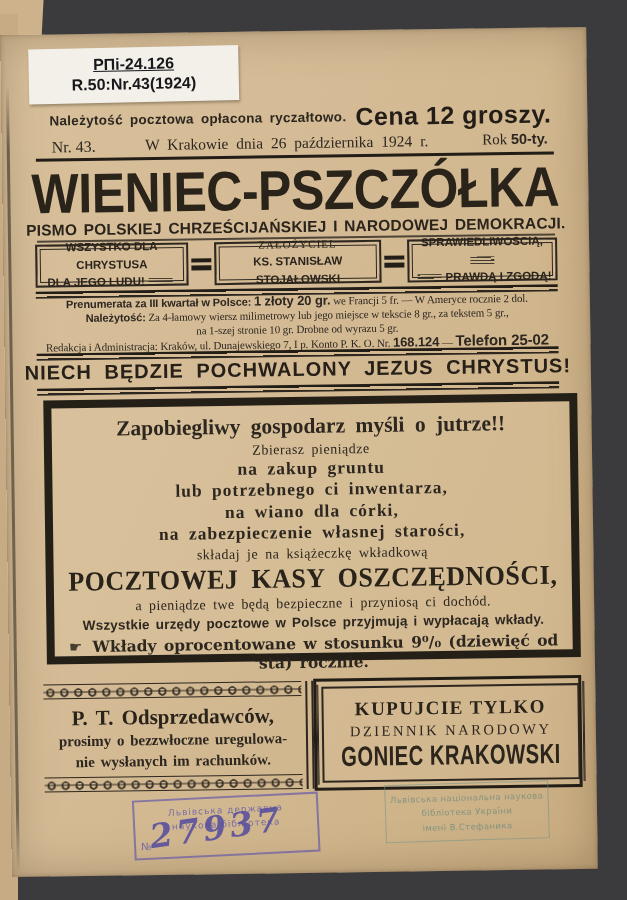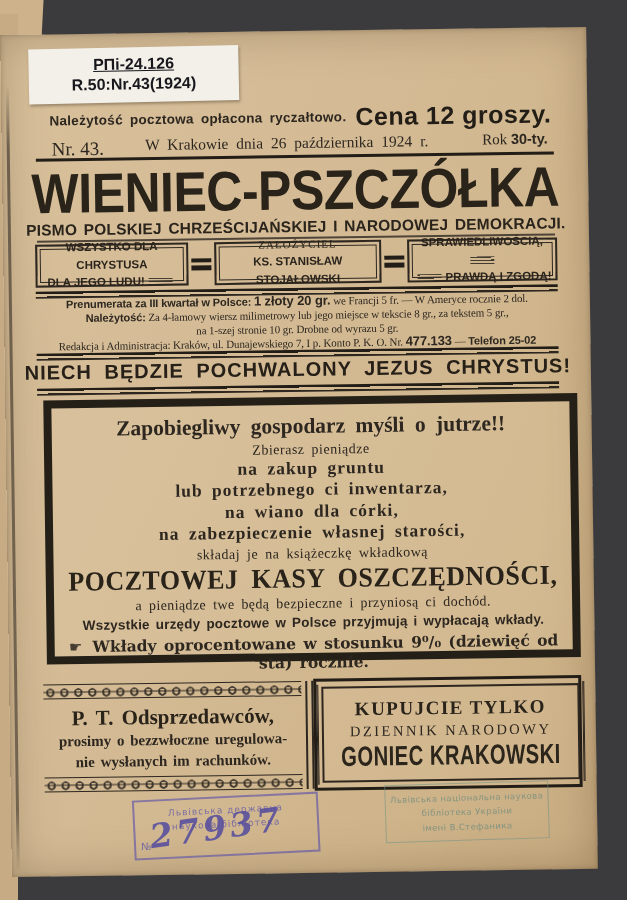--- a/index.html
+++ b/index.html
@@ -24,21 +24,21 @@
   .abs{position:absolute;}
   
   .catalog-label{left:28px;top:14px;width:210px;height:55px;background:var(--label-bg);
     box-shadow:1px 2px 3px rgba(40,30,15,.35);text-align:center;padding-top:7px;
     font-family:"Liberation Sans",sans-serif;font-weight:bold;font-size:16px;color:#17171c;
     transform:rotate(-.4deg);line-height:1.25;}
   .catalog-label .u{text-decoration:underline;}
   
   .postal-note{left:48px;top:79px;font-weight:bold;font-size:13.5px;letter-spacing:.3px;word-spacing:3px;}
   .price{right:36px;top:72px;font-weight:bold;font-size:25px;letter-spacing:.5px;color:var(--ink-heavy);}
-  .issue-no{left:50px;top:104px;font-size:19px;}
+  .issue-no{left:50px;top:104px;font-size:16px;}
   .dateline{left:120px;top:103px;width:330px;text-align:center;font-size:15.5px;word-spacing:4px;}
   .year-label{right:40px;top:103px;font-size:15px;}
   .year-label b{font-family:"Liberation Sans",sans-serif;font-size:14.5px;}
   .rule-heavy{left:34px;right:34px;top:124px;height:3px;background:var(--ink-heavy);}
   
   .masthead{left:0;right:0;top:127px;text-align:center;font-family:"Liberation Sans",sans-serif;
     font-weight:bold;font-size:50px;color:#29231a;letter-spacing:-.5px;white-space:nowrap;
     transform:scaleY(1.12);transform-origin:top center;}
   .subtitle{left:0;right:0;top:187px;text-align:center;font-family:"Liberation Sans",sans-serif;
     font-weight:bold;font-size:15.5px;letter-spacing:.2px;word-spacing:2px;color:#2a241c;}
@@ -55,21 +55,21 @@
   .eqdiv i{display:block;height:4.5px;background:var(--ink-heavy);}
   .fill3{display:inline-block;width:24px;height:8px;vertical-align:middle;margin:0 4px;
     background:repeating-linear-gradient(to bottom,rgba(45,39,32,.85) 0 1.2px,transparent 1.2px 3.2px);}
   .rule-double{left:32px;right:32px;height:7px;
     background:linear-gradient(to bottom,var(--ink-heavy) 0 2.5px,transparent 2.5px 5px,var(--ink) 5px 6.5px);}
   .rd1{top:257px;} .rd2{top:319px;} .rd3{top:354px;}
   
   .imprint{left:36px;right:36px;top:263px;text-align:center;font-size:11px;line-height:14px;letter-spacing:-.1px;}
   .imprint .lbl{font-family:"Liberation Sans",sans-serif;font-weight:bold;font-size:11px;}
   .imprint .big{font-family:"Liberation Sans",sans-serif;font-weight:bold;font-size:13px;}
-  .imprint .ph{font-family:"Liberation Sans",sans-serif;font-weight:bold;font-size:11px;text-align:right;}
+  .imprint .ph{font-family:"Liberation Sans",sans-serif;font-weight:bold;font-size:15px;text-align:right;}
   
   .greeting{left:0;right:0;top:327px;text-align:center;font-family:"Liberation Sans",sans-serif;
     font-weight:bold;font-size:20px;letter-spacing:1px;word-spacing:6px;color:#262018;}
   
   .adbox{left:38px;top:366px;width:534px;height:264px;border:8px solid #241f17;
     background:rgba(224,202,166,.25);text-align:center;padding:3px 8px 0;}
   .ad-headline{font-weight:bold;font-size:21.5px;margin-top:6px;word-spacing:5px;}
   .ad-sub{font-size:14px;margin-top:3px;letter-spacing:.5px;word-spacing:3px;}
   .ad-bold{font-weight:bold;font-size:17.5px;line-height:1.22;letter-spacing:1px;word-spacing:4px;}
   .ad-caps{font-weight:bold;font-size:26px;line-height:1.15;margin-top:2px;letter-spacing:.5px;
@@ -121,21 +121,21 @@
 
   <div class="abs catalog-label">
     <div class="u">РПі-24.126</div>
     <div>R.50:Nr.43(1924)</div>
   </div>
 
   <div class="abs postal-note sans">Należytość pocztowa opłacona ryczałtowo.</div>
   <div class="abs price sans">Cena 12 groszy.</div>
   <div class="abs issue-no">Nr. 43.</div>
   <div class="abs dateline">W Krakowie dnia 26 października 1924 r.</div>
-  <div class="abs year-label"><span>Rok</span> <b>30-ty.</b></div>
+  <div class="abs year-label"><span>Rok</span> <b>50-ty.</b></div>
   <div class="abs rule-heavy"></div>
 
   <div class="abs masthead">WIENIEC-PSZCZÓŁKA</div>
   <div class="abs subtitle">PISMO POLSKIEJ CHRZEŚCIJAŃSKIEJ I NARODOWEJ DEMOKRACJI.</div>
   <div class="abs rule-thin"></div>
 
   <div class="abs mottos">
     <div class="mbox m1">
       <div>WSZYSTKO DLA CHRYSTUSA</div>
       <div><span>DLA JEGO LUDU!</span><span class="fill3"></span></div>
@@ -165,21 +165,21 @@
       <span class="big">1 złoty 20 gr.</span>
       <span>we Francji 5 fr. — W Ameryce rocznie 2 dol.</span>
     </div>
     <div>
       <span class="lbl">Należytość:</span>
       <span>Za 4-łamowy wiersz milimetrowy lub jego miejsce w tekscie 8 gr., za tekstem 5 gr.,</span>
     </div>
     <div>na 1-szej stronie 10 gr. Drobne od wyrazu 5 gr.</div>
     <div>
       <span>Redakcja i Administracja: Kraków, ul. Dunajewskiego 7, I p. Konto P. K. O. Nr.</span>
-      <span class="big">477.133</span>
+      <span class="big">168.124</span>
       <span>—</span>
       <span class="ph">Telefon 25-02</span>
     </div>
   </div>
   <div class="abs rule-double rd2"></div>
 
   <div class="abs greeting">NIECH BĘDZIE POCHWALONY JEZUS CHRYSTUS!</div>
   <div class="abs rule-double rd3"></div>
 
   <div class="abs adbox">

